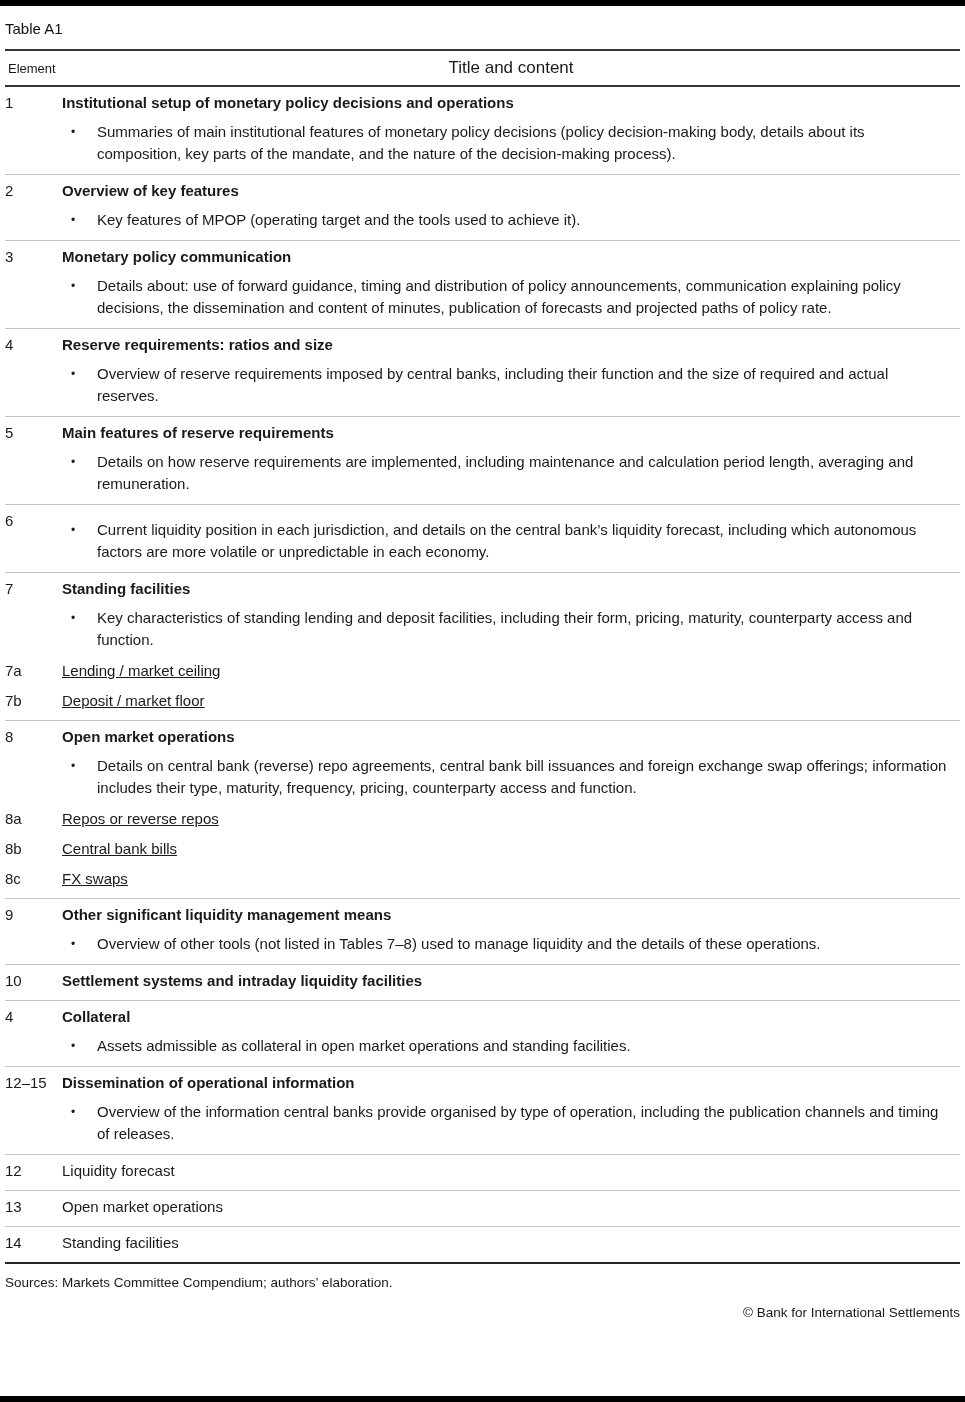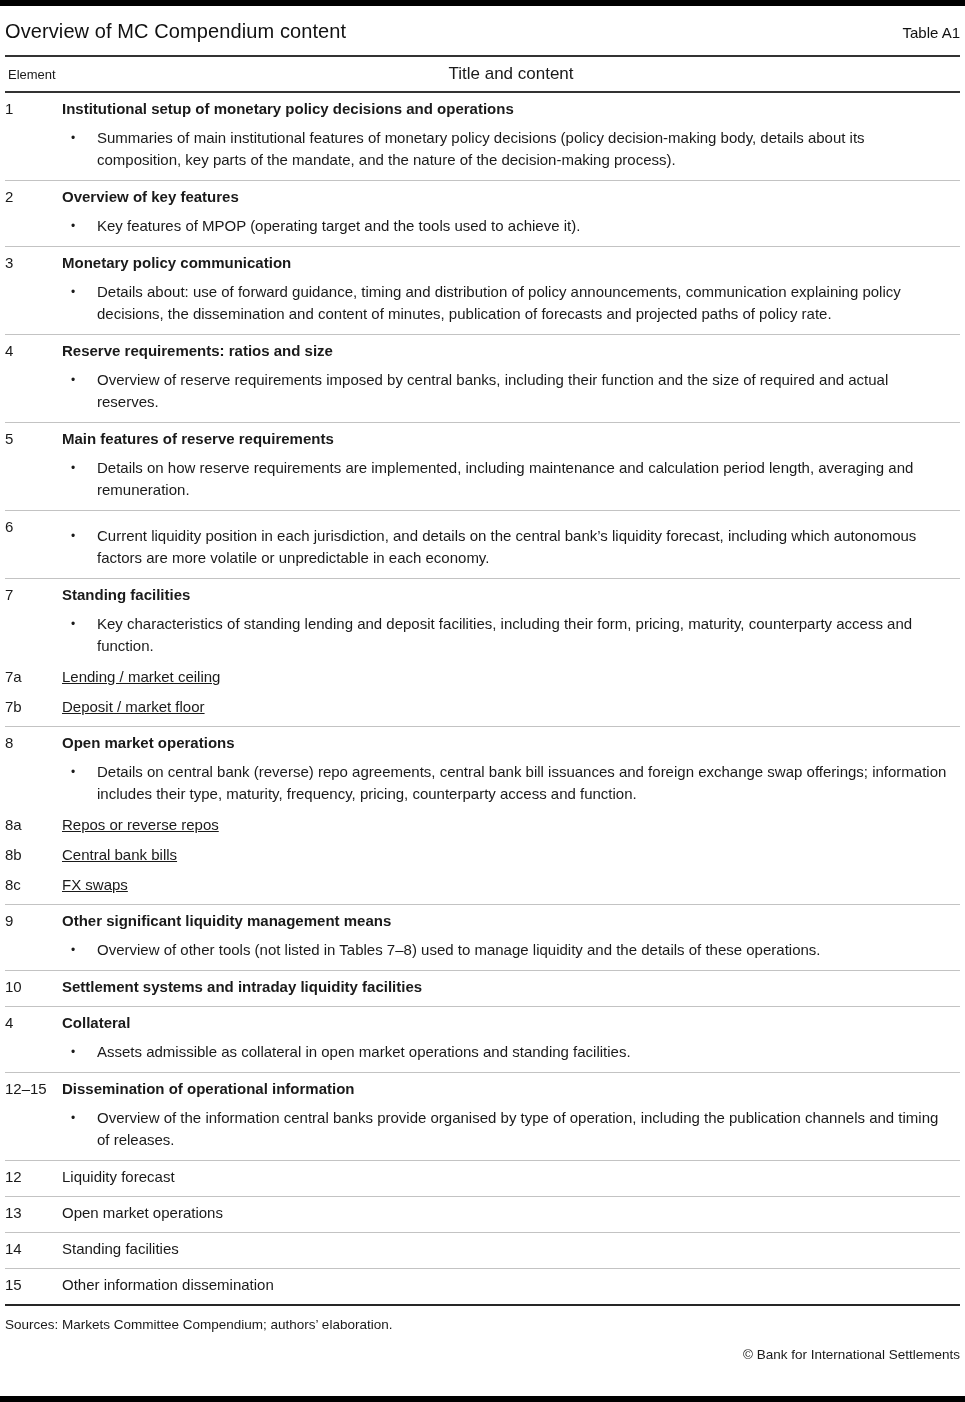--- a/index.html
+++ b/index.html
@@ -39,21 +39,20 @@
   .sources{font-size:13.5px; line-height:18px;}
   .copyright{font-size:13.5px; line-height:18px; text-align:right; margin-top:12px; padding-bottom:12px;}
 </style>
 </head>
 <body>
 
 <div class="page">
   <div class="top-bar"></div>
 
   <div class="title-row">
-    <h1 class="title">Overview of MC Compendium content</h1>
     <div class="table-label">Table A1</div>
   </div>
 
   <div class="thead">
     <div class="th-element">Element</div>
     <div class="th-title">Title and content</div>
   </div>
 
   <div id="rows" class="rows">
       <div class="row-group">
@@ -192,26 +191,20 @@
         <div class="cell-content">
           <div class="row-title">Open market operations</div>
         </div>
       </div>
       <div class="row-group">
         <div class="cell-num">14</div>
         <div class="cell-content">
           <div class="row-title">Standing facilities</div>
         </div>
       </div>
-      <div class="row-group">
-        <div class="cell-num">15</div>
-        <div class="cell-content">
-          <div class="row-title">Other information dissemination</div>
-        </div>
-      </div>
     </div>
 
   <div class="footer">
     <div class="sources">Sources: Markets Committee Compendium; authors’ elaboration.</div>
     <div class="copyright">© Bank for International Settlements</div>
   </div>
 
   <div class="bottom-bar"></div>
 </div>
 

